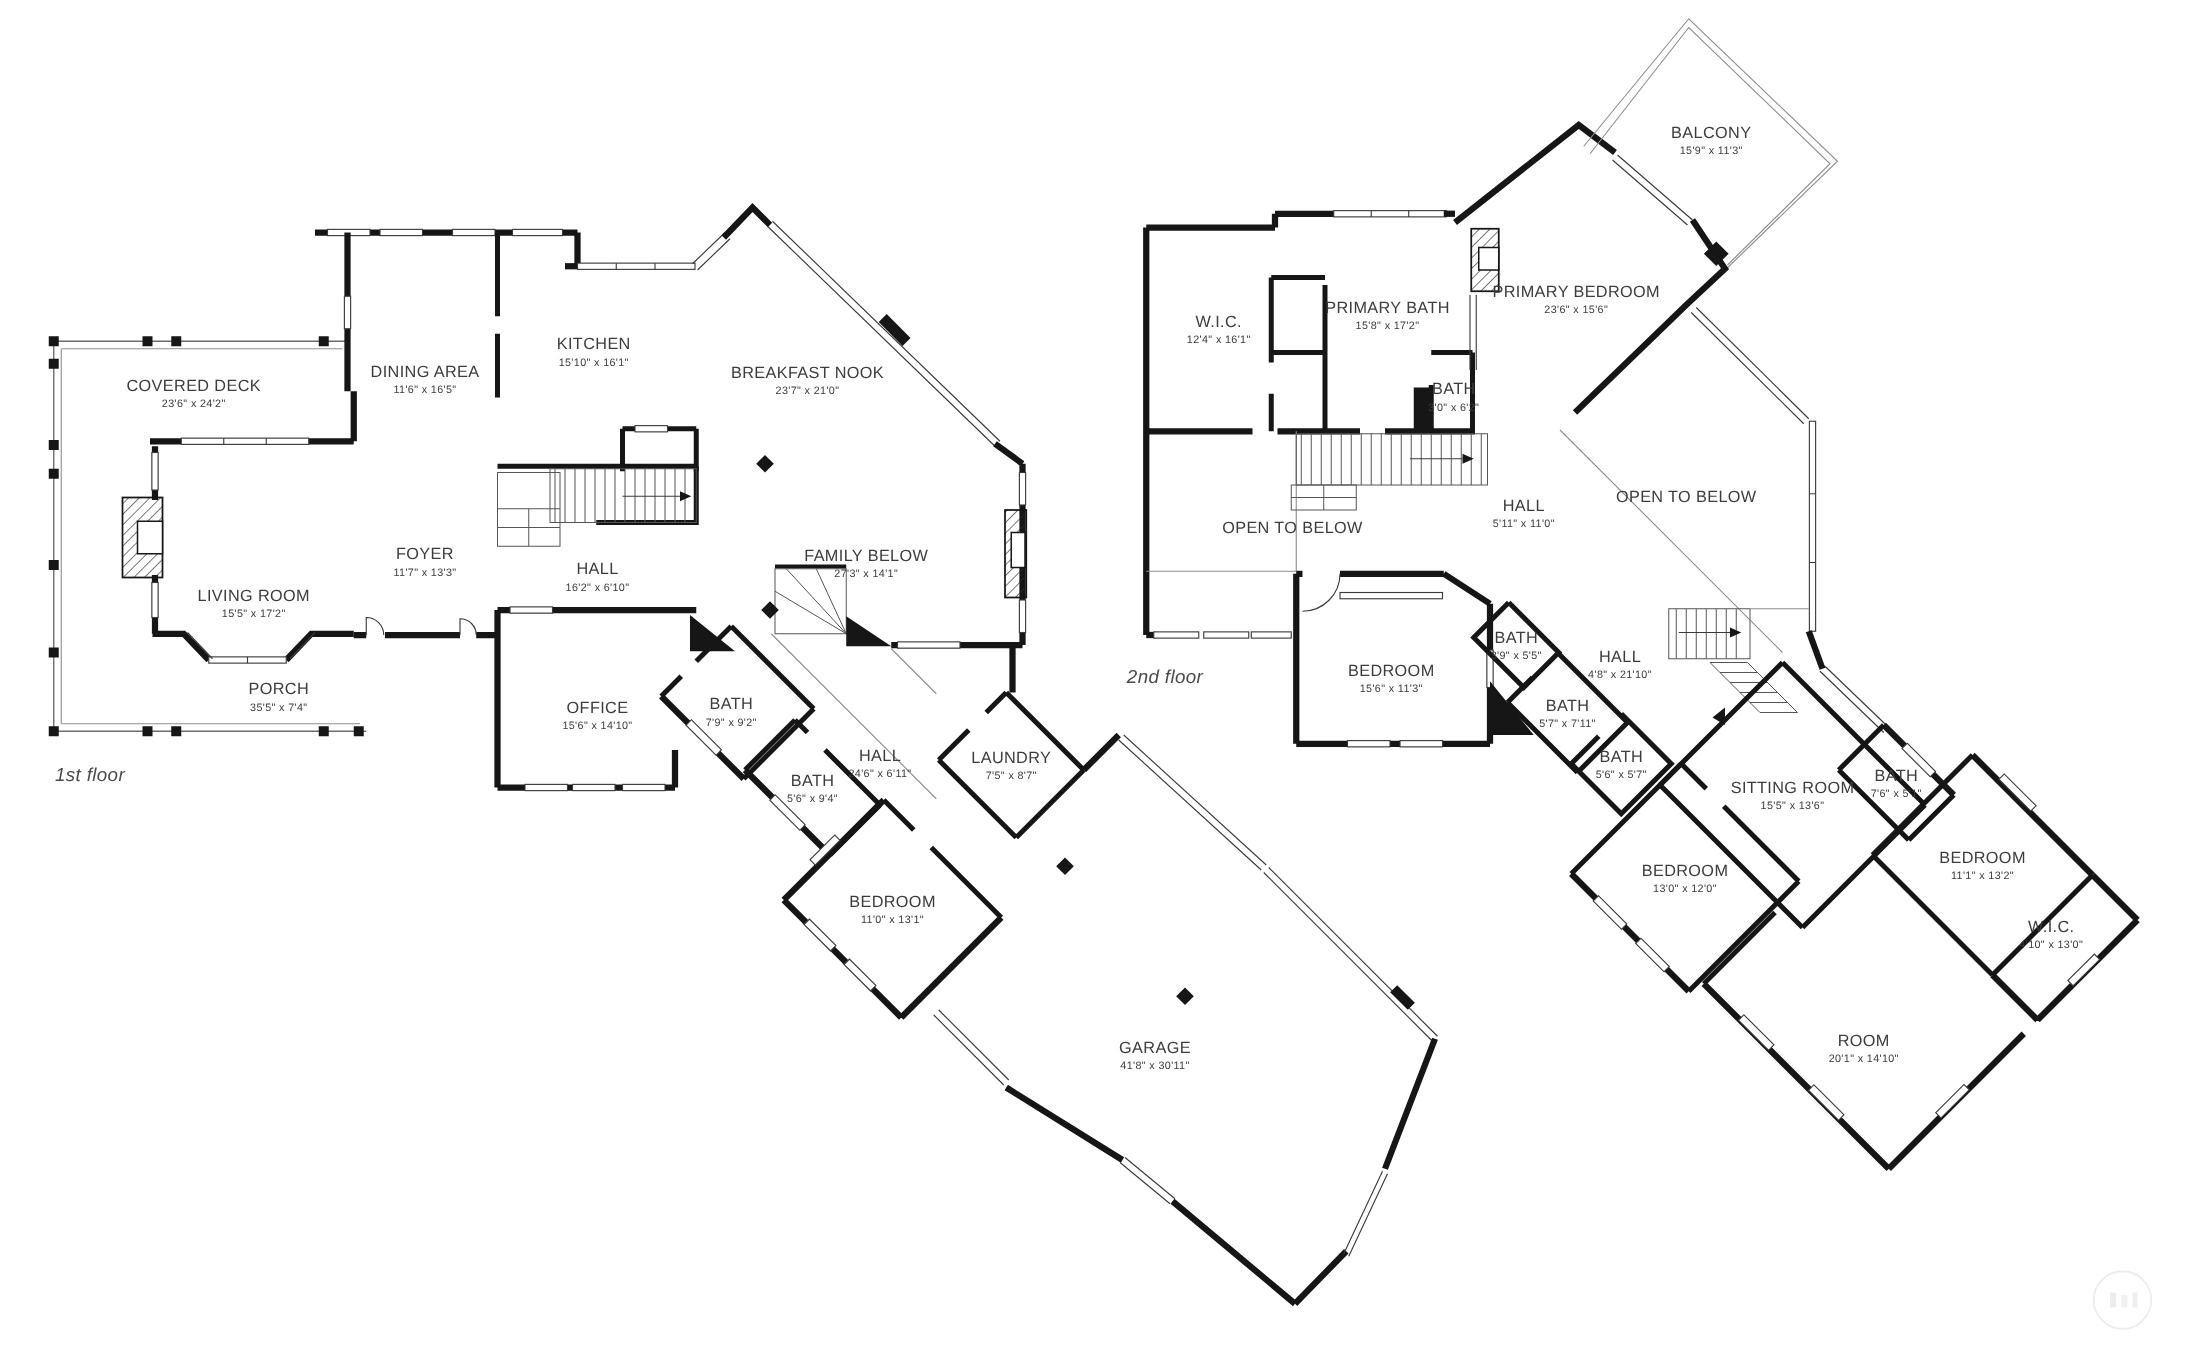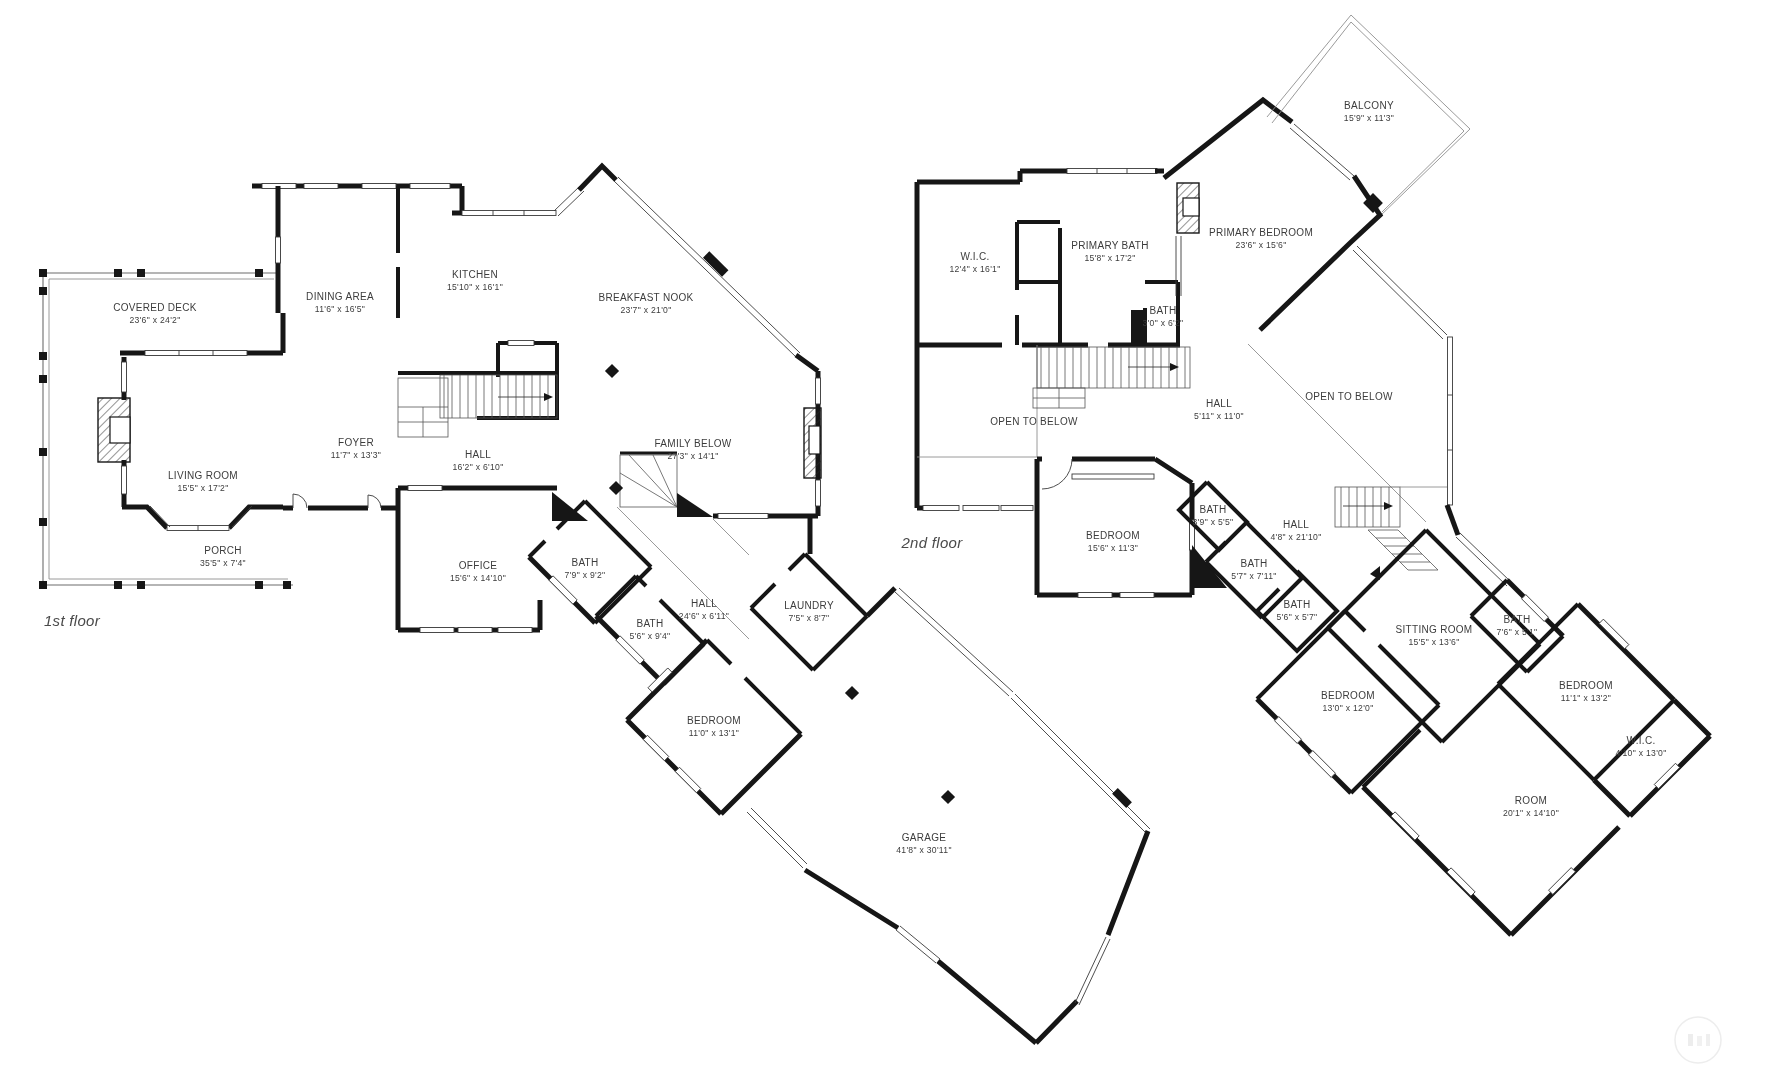--- a/index.html
+++ b/index.html
@@ -10,21 +10,21 @@
   .wall4{stroke:#161616;stroke-width:4;fill:none;stroke-linecap:butt;}
   .wall3{stroke:#161616;stroke-width:3;fill:none;}
   .thin{stroke:#3a3a3a;stroke-width:0.9;fill:none;}
   .lt{stroke:#8f8f8f;stroke-width:0.9;fill:none;}
   .deckline{stroke:#6d6d6d;stroke-width:1.1;fill:none;}
   .win{fill:#ffffff;stroke:#3a3a3a;stroke-width:0.9;}
   .blk{fill:#161616;stroke:none;}
   .tread{stroke:#555;stroke-width:0.8;fill:none;}
   .room-label{position:absolute;transform:translate(-50%,-50%);text-align:center;
       color:#3c3c3c;letter-spacing:.3px;line-height:1.35;white-space:nowrap;z-index:3;}
-  .room-label .nm{font-size:10px;display:block;}
+  .room-label .nm{font-size:13px;display:block;}
   .room-label .dm{font-size:8.6px;display:block;}
   .floor-label{position:absolute;transform:translate(-50%,-50%);font-size:15px;color:#4a4a4a;
       letter-spacing:.3px;white-space:nowrap;z-index:3;font-style:italic;}
 </style>
 </head>
 <body>
 
 <div id="stage">
 
 <svg id="plan-svg" width="1767" height="1086" viewBox="0 0 1767 1086" xmlns="http://www.w3.org/2000/svg">
@@ -309,21 +309,21 @@
         <span class="dm">15'10" x 16'1"</span>
       </div>
       <div class="room-label" style="left: 646px; top: 304px;">
         <span class="nm">BREAKFAST NOOK</span>
         <span class="dm">23'7" x 21'0"</span>
       </div>
       <div class="room-label" style="left: 203px; top: 445px; margin-top: 37px;">
         <span class="nm">LIVING ROOM</span>
         <span class="dm">15'5" x 17'2"</span>
       </div>
-      <div class="room-label" style="left: 356px; top: 449px;">
+      <div class="room-label" style="left: 340px; top: 449px;">
         <span class="nm">FOYER</span>
         <span class="dm">11'7" x 13'3"</span>
       </div>
       <div class="room-label" style="left: 478px; top: 461px;">
         <span class="nm">HALL</span>
         <span class="dm">16'2" x 6'10"</span>
       </div>
       <div class="room-label" style="left: 693px; top: 450px;">
         <span class="nm">FAMILY BELOW</span>
         <span class="dm">27'3" x 14'1"</span>
@@ -424,20 +424,20 @@
         <span class="dm">7'6" x 5'1"</span>
       </div>
       <div class="room-label" style="left: 1586px; top: 692px;">
         <span class="nm">BEDROOM</span>
         <span class="dm">11'1" x 13'2"</span>
       </div>
       <div class="room-label" style="left: 1641px; top: 747px;">
         <span class="nm">W.I.C.</span>
         <span class="dm">4'10" x 13'0"</span>
       </div>
-      <div class="room-label" style="left: 1491px; top: 807px; margin-left: 40px;">
+      <div class="room-label" style="left: 1491px; top: 838px;">
         <span class="nm">ROOM</span>
         <span class="dm">20'1" x 14'10"</span>
       </div>
       <div class="floor-label" style="left: 932px; top: 542px;">2nd floor</div>
     </div>
 
 </div>
 
 </body></html>

